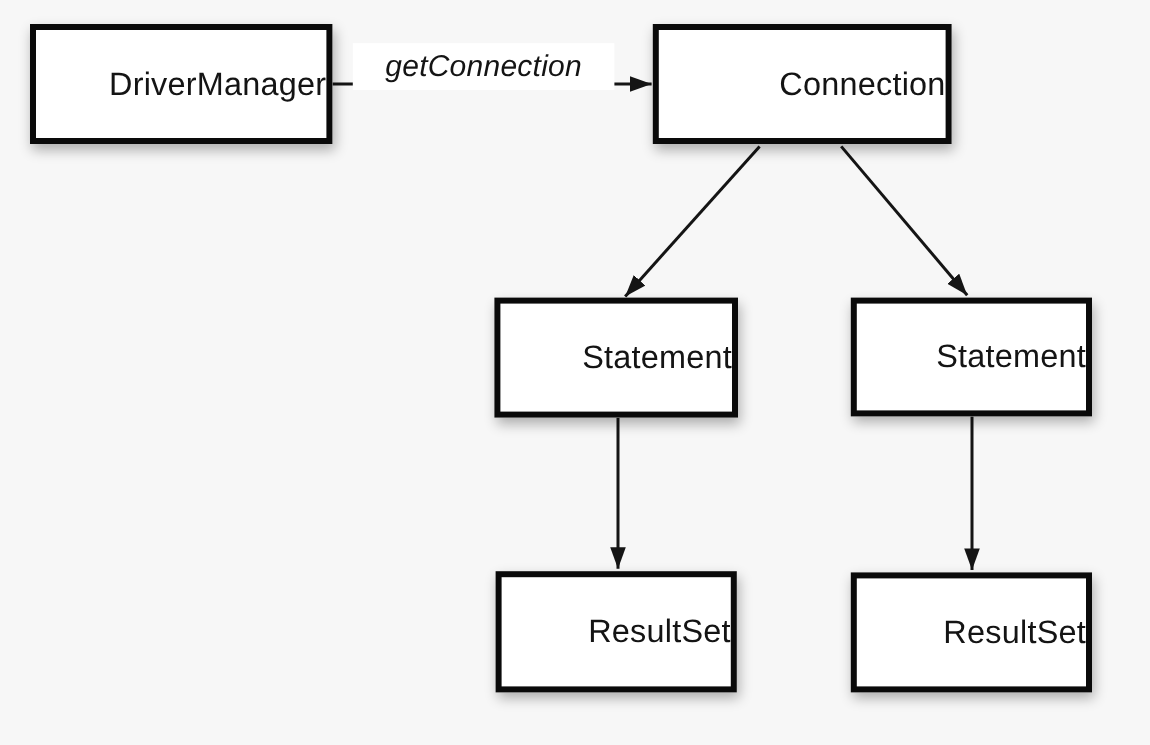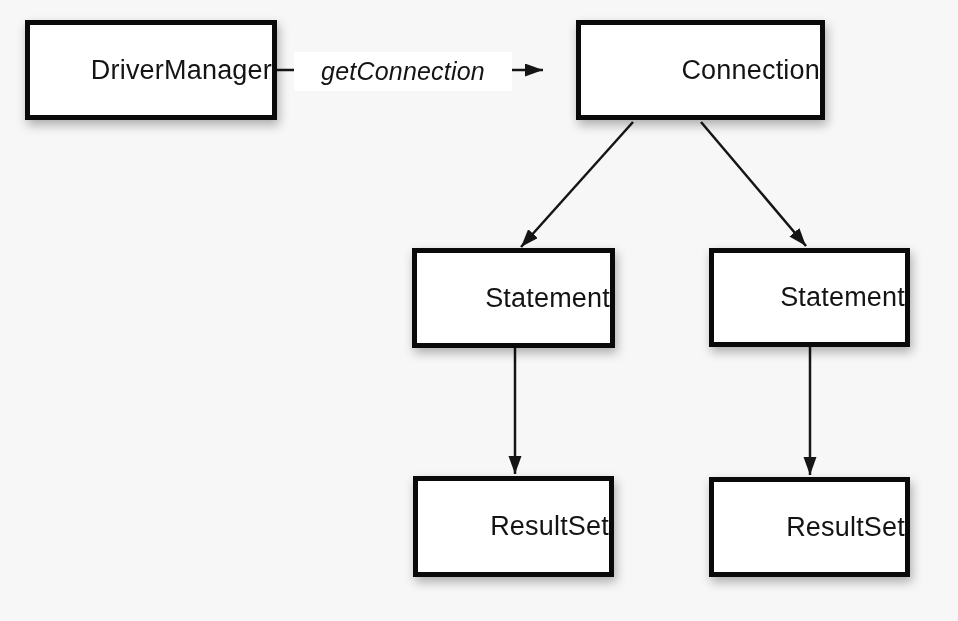--- a/index.html
+++ b/index.html
@@ -32,37 +32,37 @@
     box-shadow: 2px 5px 10px rgba(0,0,0,0.30);
     display: flex;
     align-items: center;
     justify-content: flex-end;
     font-size: 27px;
     font-weight: 500;
     color: #141414;
     letter-spacing: 0.2px;
   }
   .node-drivermanager { left: 25px;  top: 20px;  width: 252px; height: 100px; }
-  .node-connection    { left: 576px; top: 20px;  width: 249px; height: 100px; }
+  .node-connection    { left: 544px; top: 20px;  width: 249px; height: 100px; }
   .node-statement-l   { left: 412px; top: 248px; width: 203px; height: 100px; }
   .node-statement-r   { left: 709px; top: 248px; width: 201px; height: 99px;  }
   .node-resultset-l   { left: 413px; top: 476px; width: 201px; height: 101px; }
   .node-resultset-r   { left: 709px; top: 477px; width: 201px; height: 100px; }
 
   .edge-label {
     position: absolute;
     background: #ffffff;
     font-style: italic;
     font-weight: 500;
     font-size: 25px;
     color: #141414;
     text-align: center;
     letter-spacing: 0.2px;
   }
-  .label-getconnection   { left: 294px; top: 52px;  width: 218px; height: 39px; line-height: 39px; }
+  .label-getconnection   { left: 294px; top: 36px;  width: 218px; height: 39px; line-height: 39px; }
   .label-createstatement { left: 460px; top: 156px; width: 240px; height: 40px; line-height: 40px; }
   .label-executequery    { left: 403px; top: 387px; width: 218px; height: 38px; line-height: 38px; }
 </style>
 </head>
 <body>
 
 <div class="canvas">
 
   <svg class="edges-layer" width="958" height="621" viewBox="0 0 958 621" xmlns="http://www.w3.org/2000/svg">
     <defs>

